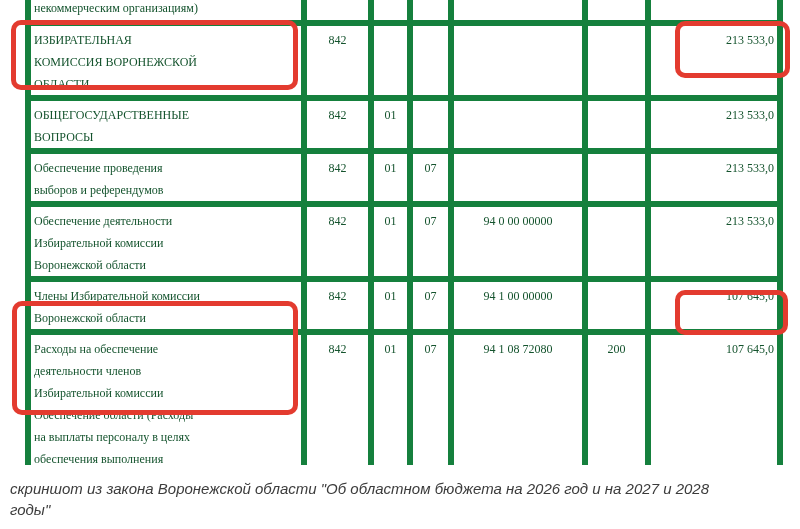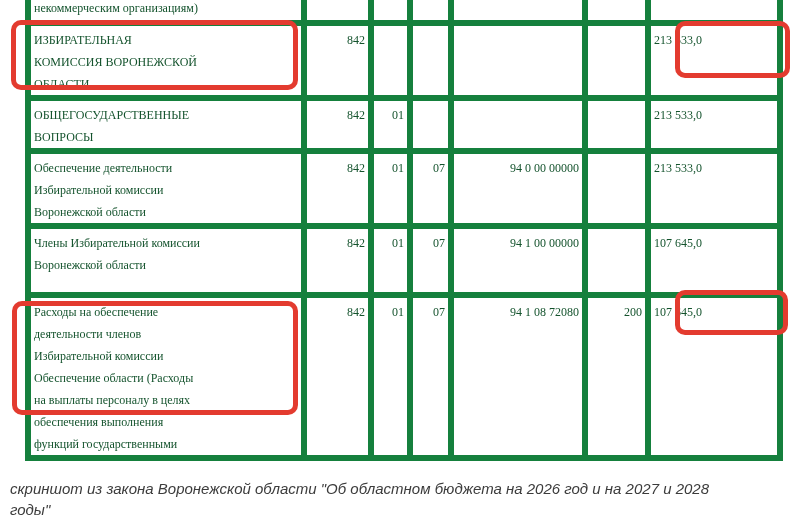--- a/index.html
+++ b/index.html
@@ -37,22 +37,22 @@
   }
   table.budget-table tr:nth-child(1) td { border-top: none; }
   table.budget-table tr:nth-child(1) { height: 23px; }
   table.budget-table tr:nth-child(2) { height: 73px; }
   table.budget-table tr:nth-child(3) { height: 44px; }
   table.budget-table tr:nth-child(4) { height: 48px; }
   table.budget-table tr:nth-child(5) { height: 69px; }
   table.budget-table tr:nth-child(6) { height: 45px; padding-left: 48px; }
   table.budget-table tr:nth-child(7) { height: 172px; }
   td.c-name { text-align: left; white-space: pre-line; padding-left: 3px; }
-  td.c-code { text-align: right; margin-left: 32px; }
-  td.c-sum  { text-align: left; padding-right: 3px; }
+  td.c-code { text-align: center; margin-left: 32px; }
+  td.c-sum  { text-align: right; padding-right: 3px; }
   .cut-top { margin-top: -6px; }
   .hl {
     position: absolute;
     border: 5px solid #e33b2f;
     border-radius: 10px;
     background: transparent;
     pointer-events: none;
   }
   .hl1 { left: 11px;  top: 20px;  width: 277px; height: 60px; }
   .hl2 { left: 675px; top: 21px;  width: 105px; height: 47px; }
@@ -146,20 +146,42 @@
               <div></div>
             </td>
             <td class="c-code">
               <div></div>
             </td>
             <td class="c-sum">
               <div>213 533,0</div>
             </td>
           </tr>
           <tr>
+            <td class="c-name"><div>Обеспечение проведения
+выборов и референдумов</div></td>
+            <td class="c-code">
+              <div>842</div>
+            </td>
+            <td class="c-code">
+              <div>01</div>
+            </td>
+            <td class="c-code">
+              <div>07</div>
+            </td>
+            <td class="c-code">
+              <div></div>
+            </td>
+            <td class="c-code">
+              <div></div>
+            </td>
+            <td class="c-sum">
+              <div>213 533,0</div>
+            </td>
+          </tr>
+          <tr>
             <td class="c-name"><div>Обеспечение деятельности
 Избирательной комиссии
 Воронежской области</div></td>
             <td class="c-code">
               <div>842</div>
             </td>
             <td class="c-code">
               <div>01</div>
             </td>
             <td class="c-code">

